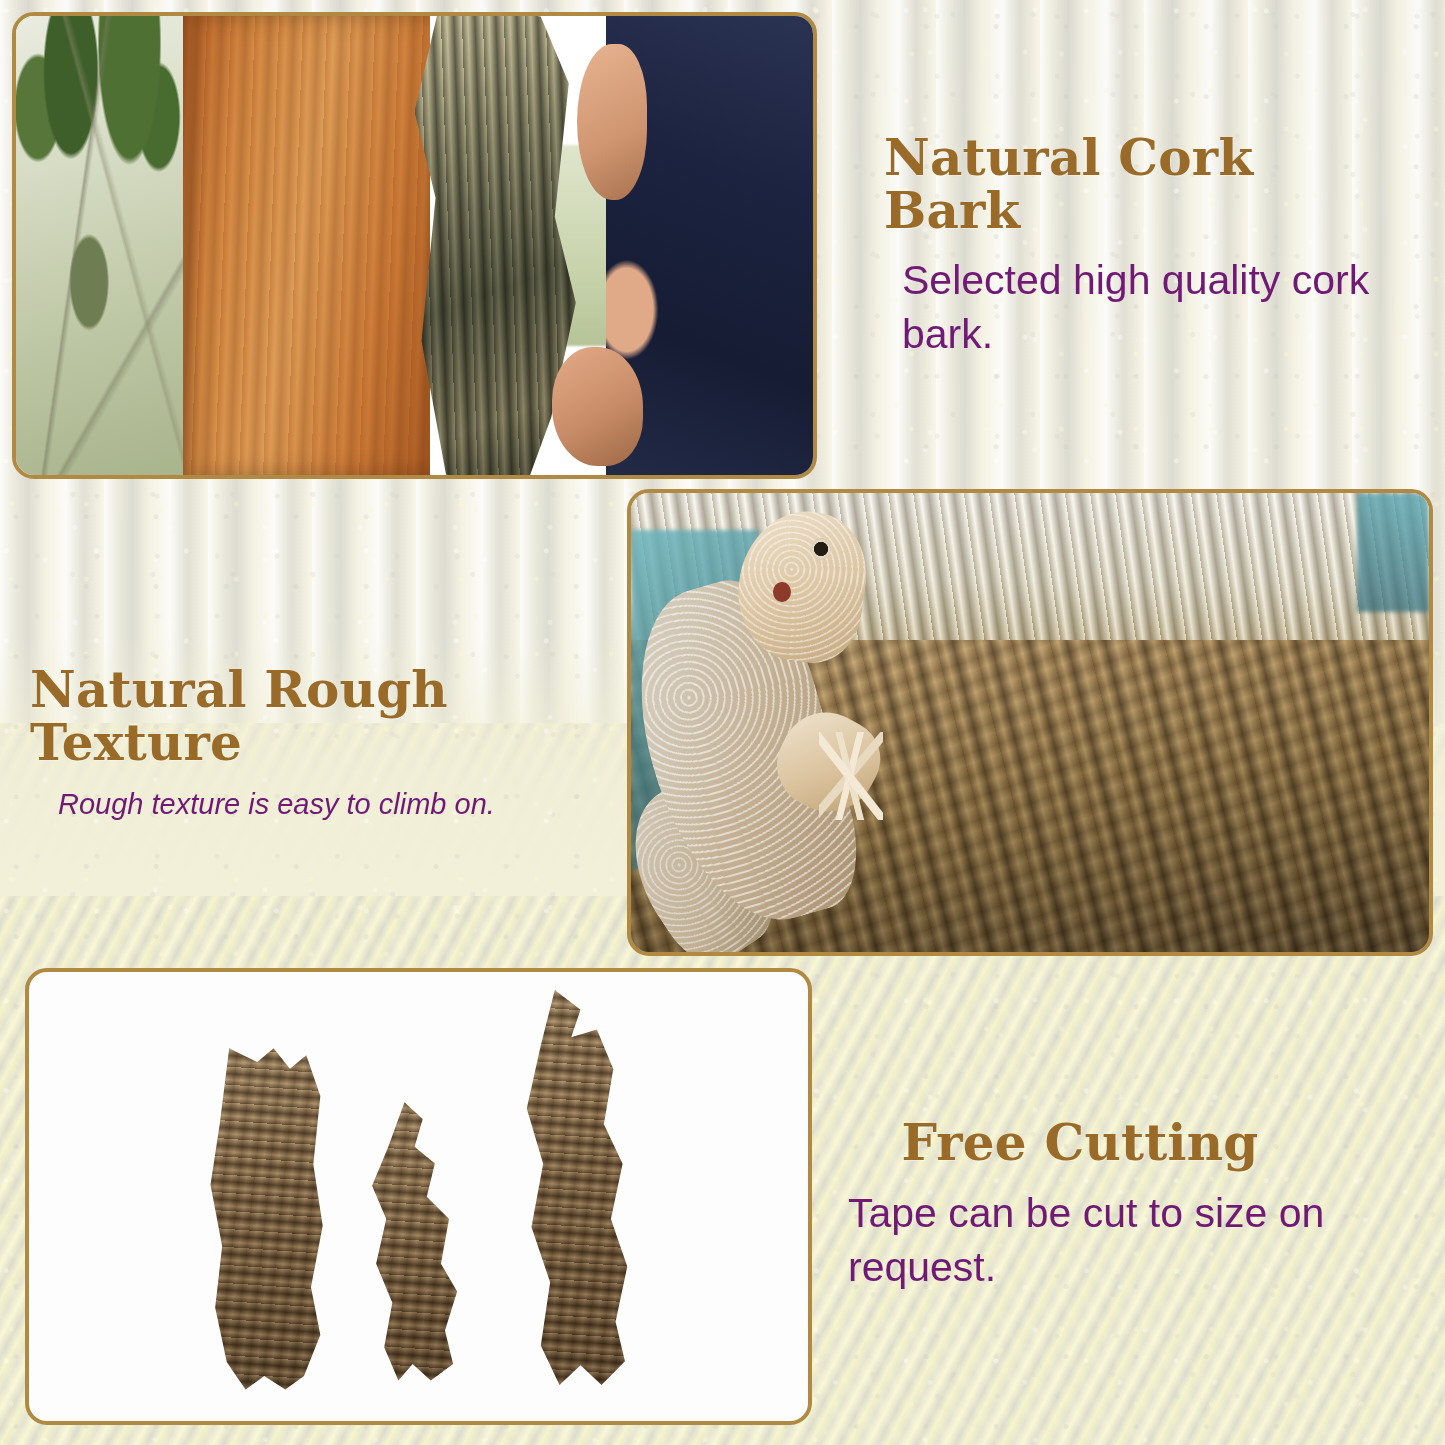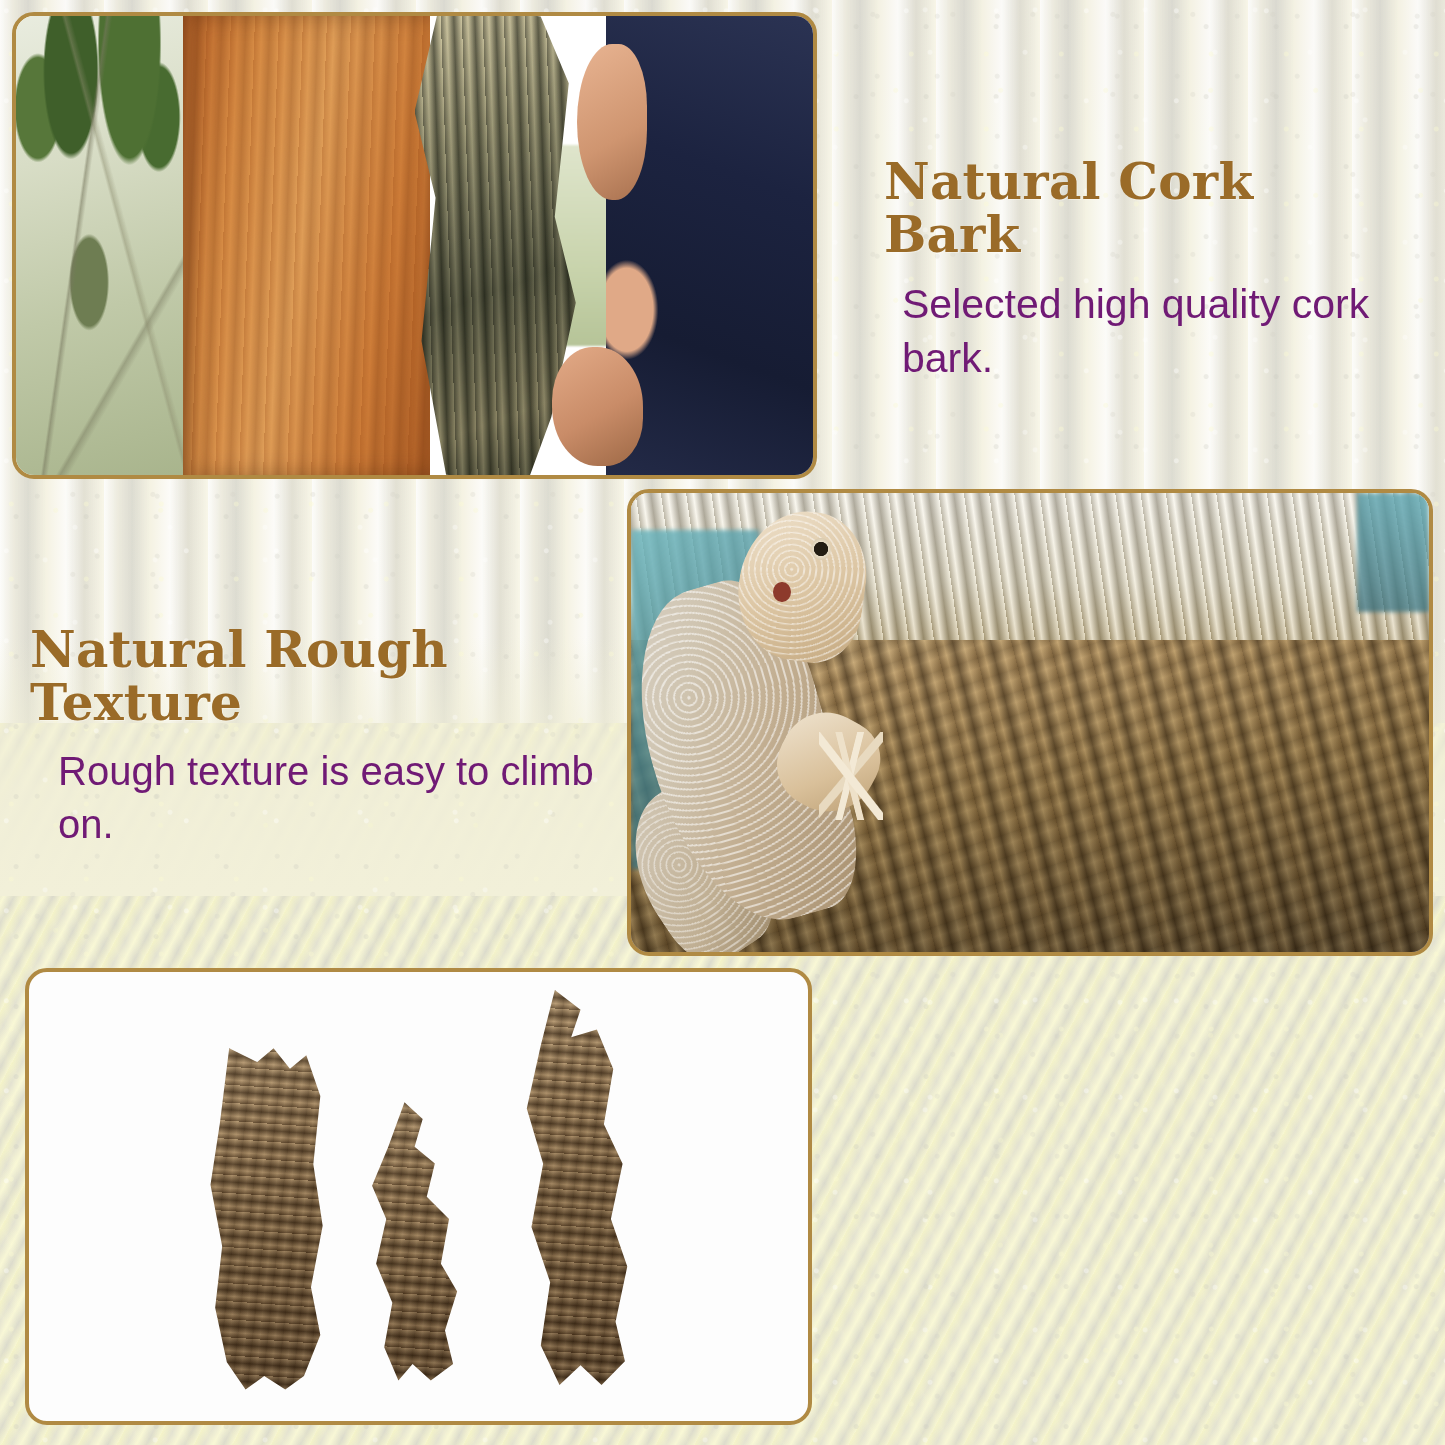--- a/index.html
+++ b/index.html
@@ -288,27 +288,27 @@
     text-shadow: 1px 1px 0 rgba(255,255,255,.35);
   }
   .body-text {
     color: #701a75;
     font-family: "Liberation Sans", sans-serif;
     font-weight: 400;
     line-height: 1.32;
     margin: 0;
   }
 
-  .tb-cork { left: 884px; top: 156px; width: 520px; }
+  .tb-cork { left: 884px; top: 132px; width: 520px; }
   .tb-cork .heading { font-size: 50px; }
   .tb-cork .body-text { font-size: 41px; padding-left: 18px; }
 
   .tb-texture { left: 30px; top: 624px; width: 580px; }
-  .tb-texture .heading { font-size: 50px; }
-  .tb-texture .body-text { font-size: 40px; padding-left: 28px; }
+  .tb-texture .heading { font-size: 50px; margin-top: 40px; }
+  .tb-texture .body-text { font-size: 29px; padding-left: 28px; font-style: italic; }
 
   .tb-cutting { left: 848px; top: 1117px; width: 560px; }
   .tb-cutting .heading { font-size: 50px; text-align: center; padding-right: 96px; }
   .tb-cutting .body-text { font-size: 41px; }
 </style>
 </head>
 <body>
 
 <div class="page">
 
@@ -352,14 +352,18 @@
   <div class="text-block tb-cork">
     <h2 class="heading">Natural Cork Bark</h2>
     <p class="body-text">Selected high quality cork bark.</p>
   </div>
 
   <div class="text-block tb-texture">
     <h2 class="heading">Natural Rough Texture</h2>
     <p class="body-text">Rough texture is easy to climb on.</p>
   </div>
 
+  <div class="text-block tb-cutting">
+    <h2 class="heading">Free Cutting</h2>
+    <p class="body-text">Tape can be cut to size on request.</p>
+  </div>
 
 </div>
 
 </body></html>

